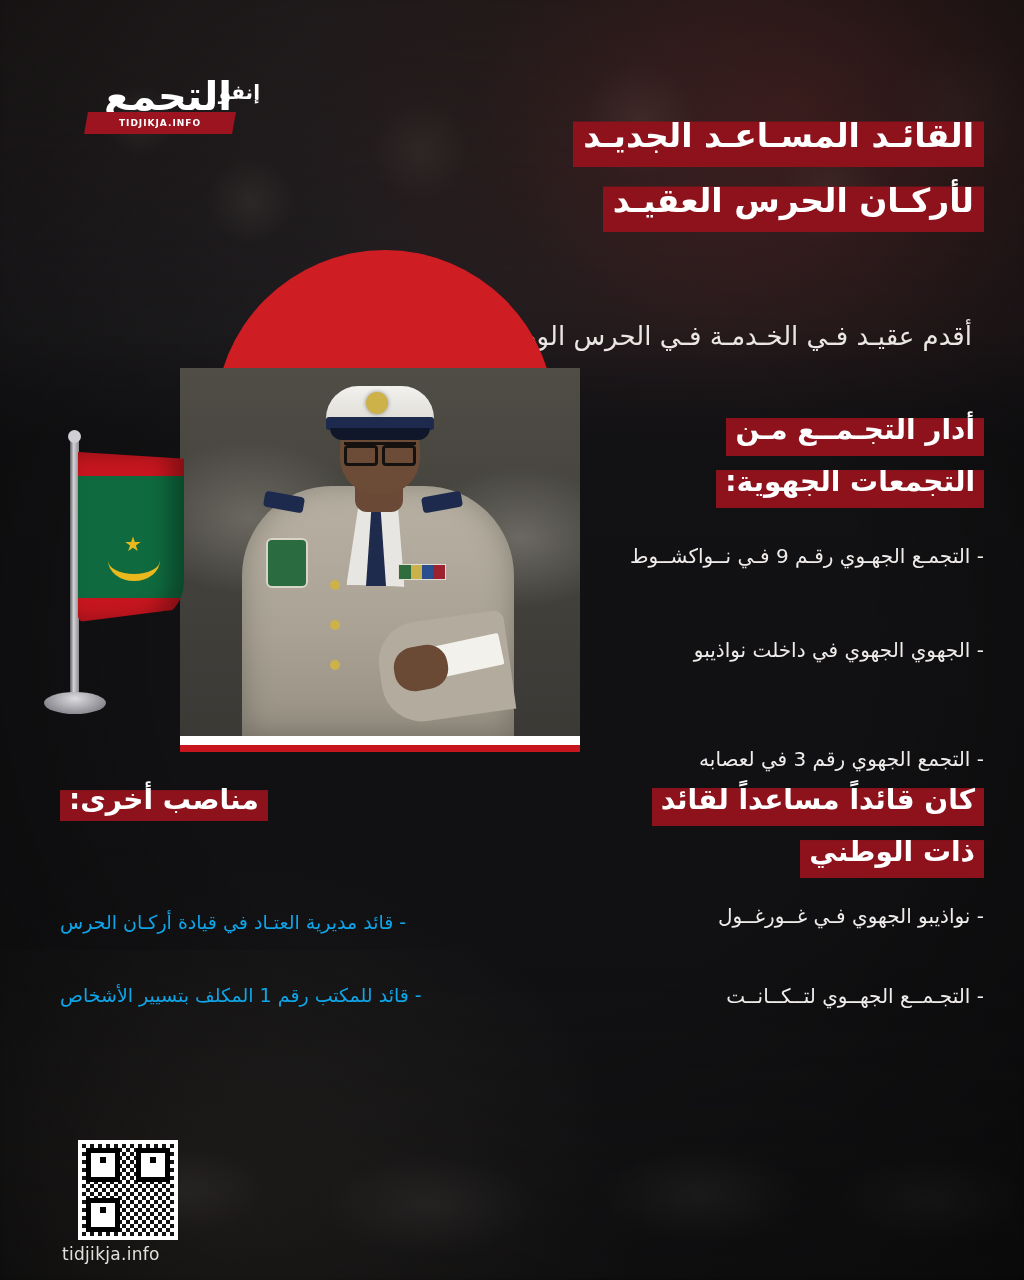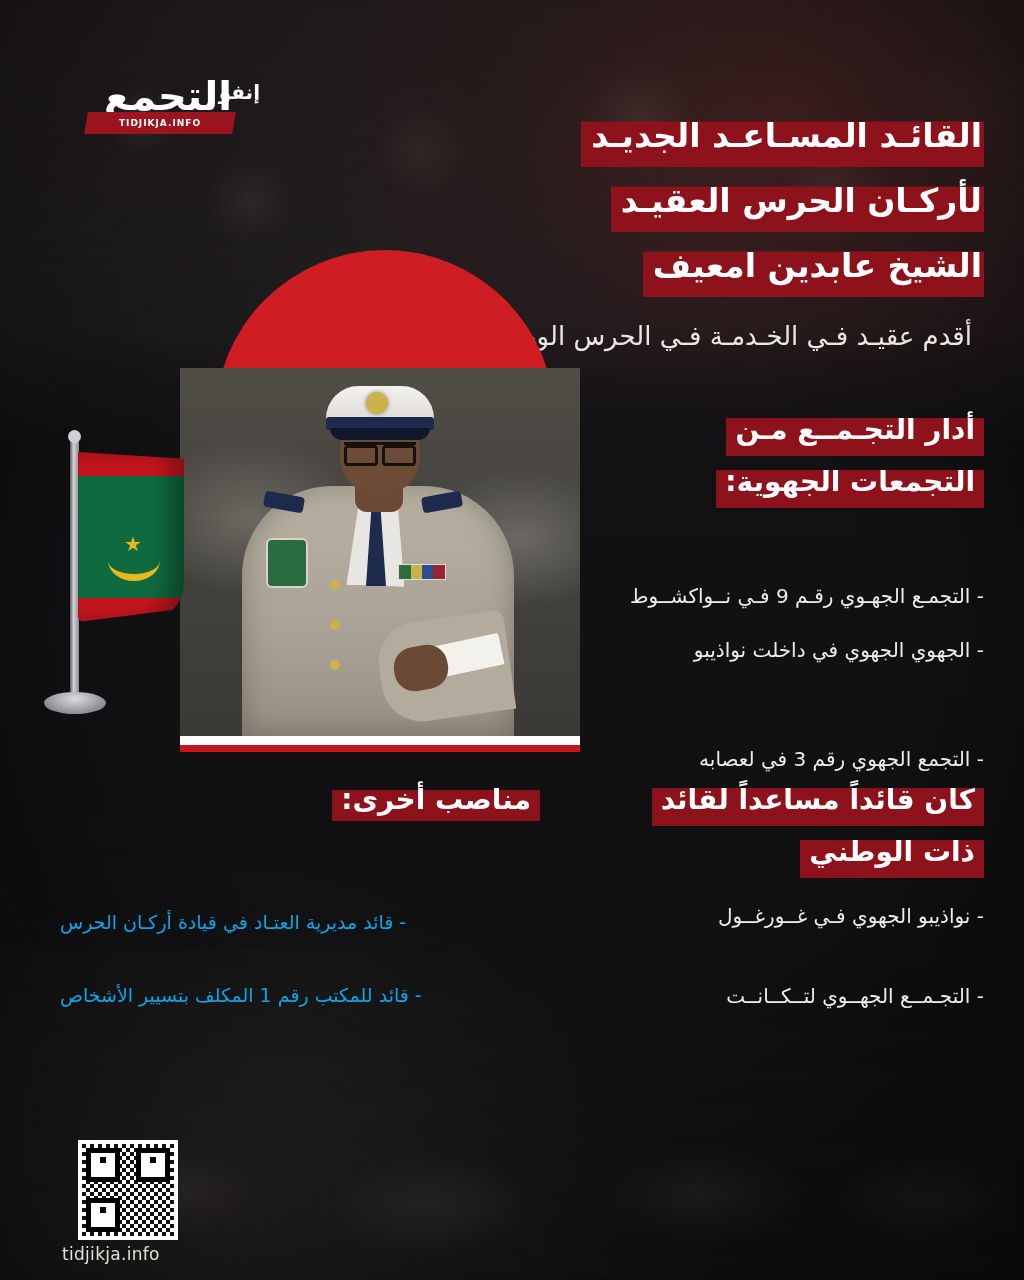--- a/index.html
+++ b/index.html
@@ -121,21 +121,21 @@
     width: 580px;
     text-align: right;
     direction: rtl;
   }
   .headline .hl {
     display: inline-block;
     font-size: 33px;
     font-weight: bold;
     color: #ffffff;
     line-height: 1.55;
-    padding: 2px 2px 6px 10px;
+    padding: 2px 10px 6px 10px;
     background: linear-gradient(180deg, rgba(140,18,28,0.0) 0%, rgba(140,18,28,0.0) 22%, #8e121c 24%, #8e121c 100%);
     letter-spacing: 0.5px;
     margin-bottom: 6px;
   }
 
   .sub-block {
     position: absolute;
     right: 52px;
     width: 580px;
     text-align: right;
@@ -532,42 +532,41 @@
     <span class="logo-info">إنفو</span>
     <span class="logo-ar">التجمع</span>
     <span class="logo-bar">
       <span>TIDJIKJA.INFO</span>
     </span>
   </div>
 
   <div class="headline">
     <div><span class="hl">القائـد المسـاعـد الجديـد</span></div>
     <div><span class="hl">لأركـان الحرس العقيـد</span></div>
-    <div><span class="hl">الشيخ عابدين امعيف</span></div>
   </div>
 
   <div class="sub-block" style="top:312px;">أقدم عقيـد فـي الخـدمـة فـي الحرس الوطني</div>
 
   <div class="section-title" style="top:408px;">
     <div><span class="st">أدار التجـمــع مـن</span></div>
     <div><span class="st">التجمعات الجهوية:</span></div>
   </div>
 
-  <div class="bullet" style="top:538px;margin-top:40px;">- التجمـع الجهـوي رقـم 9 فـي نــواكشــوط</div>
+  <div class="bullet" style="top:538px;">- التجمـع الجهـوي رقـم 9 فـي نــواكشــوط</div>
   <div class="bullet" style="top:632px;">- الجهوي الجهوي في داخلت نواذيبو</div>
   <div class="bullet" style="top:741px;">- التجمع الجهوي  رقم 3 في لعصابه</div>
 
   <div class="section-title" style="top:778px;">
     <div><span class="st">كان قائداً مساعداً لقائد</span></div>
     <div><span class="st">ذات الوطني</span></div>
   </div>
   <div class="bullet" style="top:898px;">- نواذيبو الجهوي فـي غــورغــول</div>
   <div class="bullet" style="top:978px;">- التجـمــع الجهــوي لتــكــانــت</div>
 
-  <div class="left-title" style="top:782px; text-align:right; width:480px;">
+  <div class="left-title" style="top:782px; width:480px;">
     <span class="st">مناصب أخرى:</span>
   </div>
   <div class="left-bullet" style="top:905px;">- قائد مديرية العتـاد في قيادة أركـان الحرس</div>
   <div class="left-bullet" style="top:978px;">- قائد للمكتب رقم 1 المكلف بتسيير الأشخاص</div>
 
   <div class="portrait-wrap">
     <div class="portrait-circle"></div>
     <div class="portrait-photo">
       <div class="ph-bg"></div>
       <div class="ph-body"></div>

